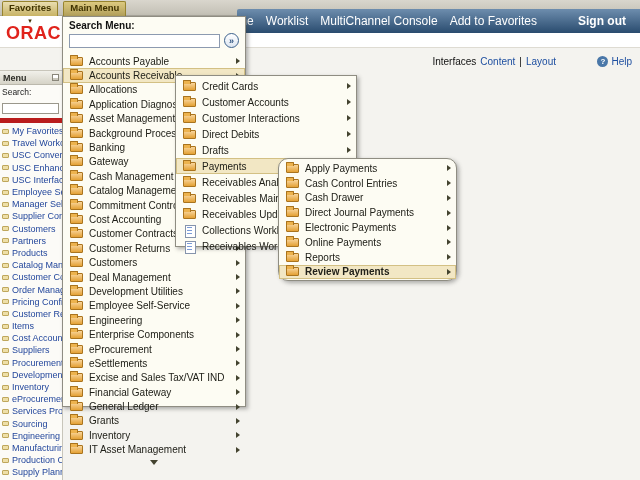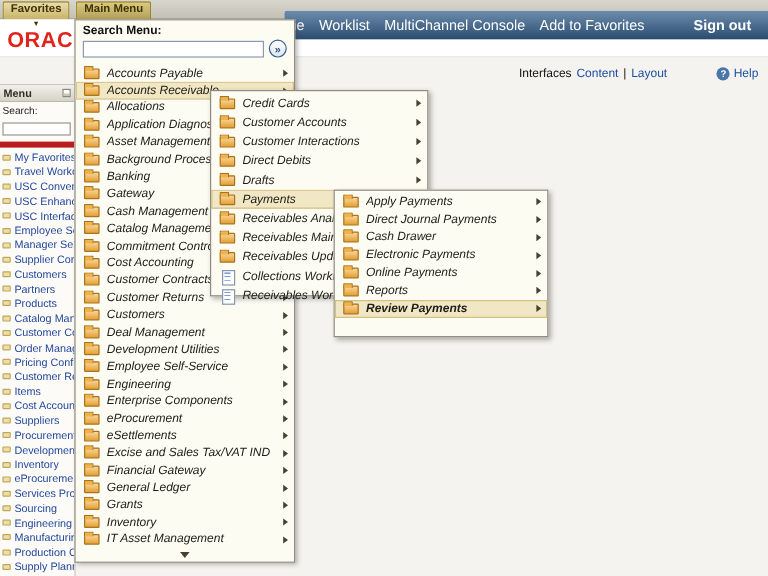--- a/index.html
+++ b/index.html
@@ -55,38 +55,38 @@
   .sb-search label{font-size:8.5px;color:#222;display:block;}
   .sb-input{width:57px;height:11px;border:1px solid #9a978b;font-size:9px;margin-top:1px;background:#fff;}
   .sb-list{padding-top:2px;}
   .sb-item{height:12.2px;display:flex;align-items:center;gap:3px;padding-left:2px;cursor:pointer;}
   .sb-bullet{flex:0 0 7px;width:7px;height:5px;background:#eedfa8;border:1px solid #bfa75c;border-radius:1px;}
   .sb-label{font-size:9px;color:var(--link-blue,#23479c);white-space:nowrap;overflow:hidden;}
 
   
   .menu{position:absolute;background:var(--menu-bg,#fdfcf3);border:1px solid #8f8d82;
     box-shadow:2px 2px 4px rgba(60,60,60,.4);}
-  .menu1{top:16px;left:62px;width:184px;height:453px;z-index:10;}
+  .menu1{top:16px;left:62px;width:184px;height:391px;z-index:10;}
   .menu2{top:75px;left:175px;width:182px;height:172px;z-index:20;padding:2px 0;}
-  .menu3{top:158px;left:278px;width:179px;height:123px;z-index:30;padding:2px 0;}
+  .menu3{top:158px;left:278px;width:179px;height:123px;z-index:30;padding:2px 0;border-radius:10px;}
 
   .m-search{padding:3px 6px 4px;}
   .m-search-title{font-size:10px;font-weight:bold;color:#111;}
   .m-search-row{display:flex;align-items:center;margin-top:2px;}
   .m-input{flex:1;height:14px;border:1px solid #8c9ab0;font-size:10px;background:#fff;min-width:0;}
   .go-btn{flex:0 0 15px;width:15px;height:15px;margin-left:4px;border:1px solid #3c618c;border-radius:50%;
     background:linear-gradient(#fff,#dde6f1);color:#2e5380;font-size:9px;font-weight:bold;
     display:flex;align-items:center;justify-content:center;cursor:pointer;}
   .menu1 .m-list{margin-top:2px;}
 
   .m-item{display:flex;align-items:center;gap:6px;padding:0 5px 0 7px;font-size:10px;color:#21211a;cursor:pointer;}
   .menu1 .m-item{height:14.4px;}
   .menu2 .m-item{height:16px;}
   .menu3 .m-item{height:14.8px;}
-  .m-item .label{flex:1;white-space:nowrap;overflow:hidden;font-style:italic;}
+  .m-item .label{flex:1;white-space:nowrap;overflow:hidden;}
   .m-item.selected{background:var(--menu-highlight,#f2e7c4);box-shadow:inset 0 0 0 1px #d3c084;}
   .m-item.bold .label{font-weight:bold;}
   .arrow{width:0;height:0;border-left:4px solid #43432f;border-top:3.5px solid transparent;border-bottom:3.5px solid transparent;}
 
   .icon{position:relative;flex:0 0 13px;width:13px;height:9px;}
   .icon.folder{background-color:var(--folder-yellow,#f2ab38);
     background-image:linear-gradient(rgba(255,255,255,.5),rgba(0,0,0,.06));
     border:1px solid #aa741e;border-radius:1px;}
   .icon.folder::before{content:"";position:absolute;top:-3px;left:-1px;width:6px;height:3px;
     background:#edb34e;border:1px solid #aa741e;border-bottom:none;border-radius:1px 1px 0 0;}
@@ -489,30 +489,35 @@
 
   <div class="menu menu3">
     <div class="m-list">
       <div class="m-item">
           <span class="icon folder"></span>
           <span class="label">Apply Payments</span>
           <span class="arrow"></span>
         </div>
         <div class="m-item">
           <span class="icon folder"></span>
+          <span class="label">Cash Control Entries</span>
+          <span class="arrow"></span>
+        </div>
+        <div class="m-item">
+          <span class="icon folder"></span>
+          <span class="label">Cash Drawer</span>
+          <span class="arrow"></span>
+        </div>
+        <div class="m-item">
+          <span class="icon folder"></span>
           <span class="label">Direct Journal Payments</span>
           <span class="arrow"></span>
         </div>
         <div class="m-item">
           <span class="icon folder"></span>
-          <span class="label">Cash Drawer</span>
-          <span class="arrow"></span>
-        </div>
-        <div class="m-item">
-          <span class="icon folder"></span>
           <span class="label">Electronic Payments</span>
           <span class="arrow"></span>
         </div>
         <div class="m-item">
           <span class="icon folder"></span>
           <span class="label">Online Payments</span>
           <span class="arrow"></span>
         </div>
         <div class="m-item">
           <span class="icon folder"></span>

